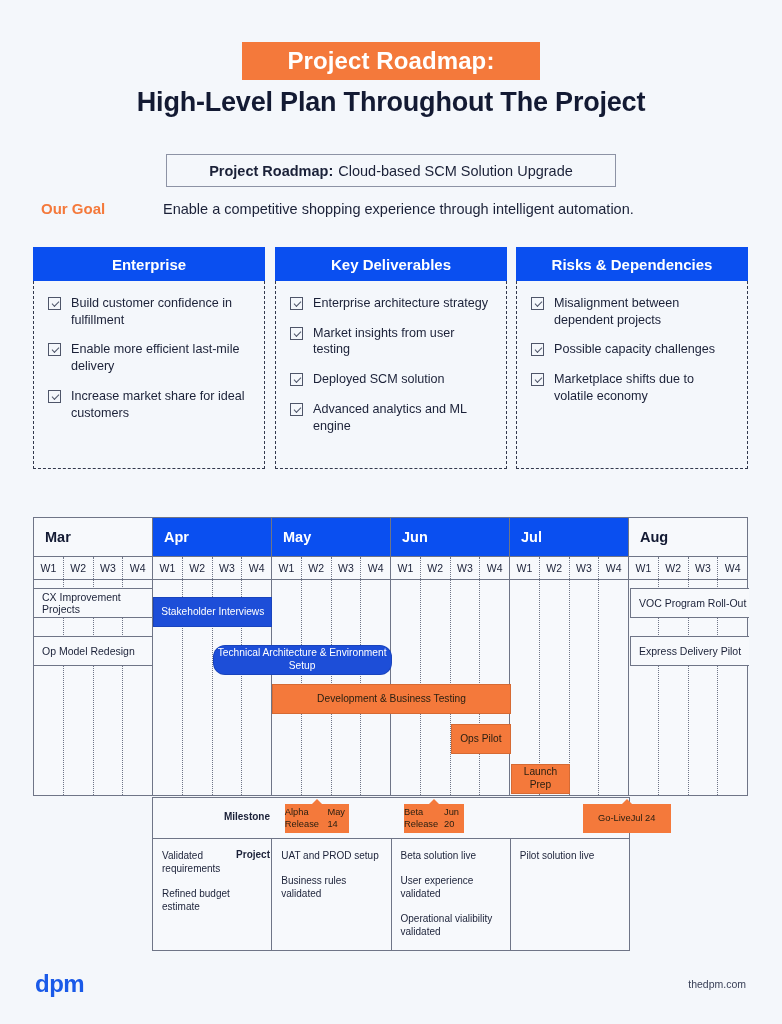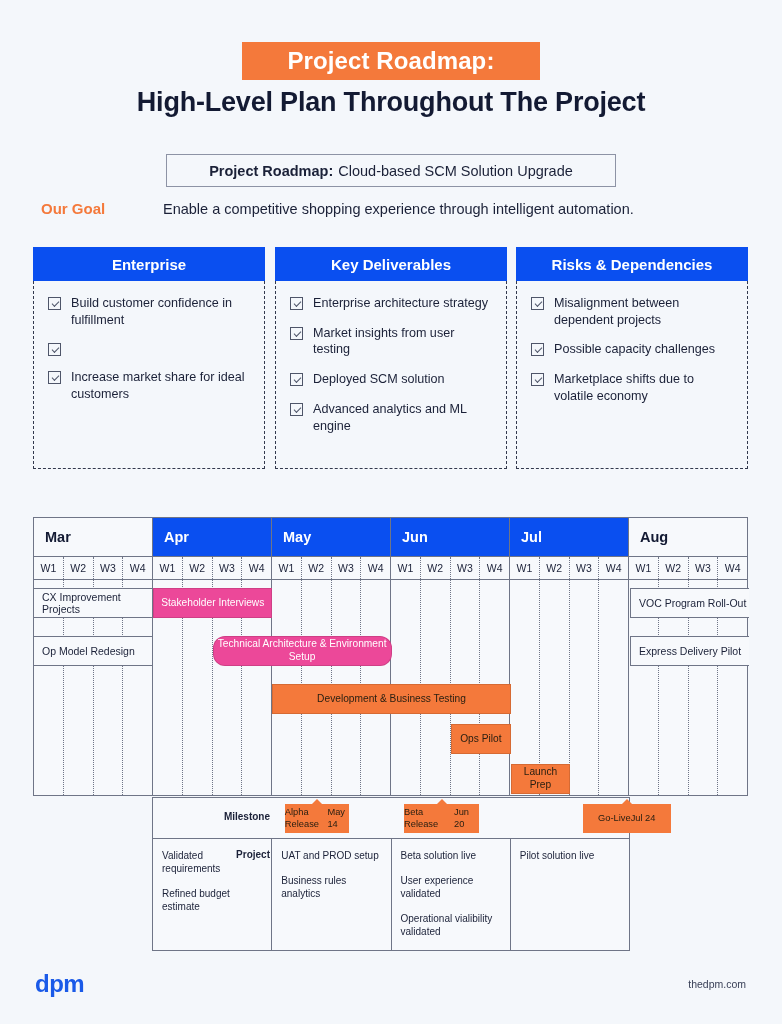--- a/index.html
+++ b/index.html
@@ -115,21 +115,21 @@
   }
   .lane-label.right { left: 596px; width: 119px; border-right: none;
                       border-left: 1px solid #6f7587; }
 
   .bar {
     position: absolute; height: 30px; z-index: 4;
     display: flex; align-items: center; justify-content: center;
     text-align: center; font-size: 10.2px; line-height: 1.25;
     border: 1px solid rgba(0,0,0,.12);
   }
-  .bar.blue { background: #ec4899; color: #ffffff; }
+  .bar.blue { background: #1d4ed8; color: #ffffff; margin-top: 9px; }
   .bar.orange { background: #f4793b; color: #2b2012; }
 
   
   .sub { position: absolute; left: 119px; top: 280px; width: 478px; }
   .sub-row { display: flex; border: 1px solid #6f7587; border-top: none;
              background: #f7f9fc; }
   .sub-row.first { border-top: 1px solid #6f7587; }
   .row-label {
     position: absolute; left: 58px; width: 60px;
     font-size: 10px; font-weight: bold; color: #1b2138; text-align: right;
@@ -182,20 +182,21 @@
     <div class="card-head">
       <span>Enterprise</span>
     </div>
     <div class="card-body">
       <div class="bullet">
         <span class="chk"></span>
         <span class="bullet-text">Build customer confidence in fulfillment</span>
       </div>
       <div class="bullet">
         <span class="chk"></span>
+        <span class="bullet-text">Enable more efficient last-mile delivery</span>
       </div>
       <div class="bullet">
         <span class="chk"></span>
         <span class="bullet-text">Increase market share for ideal customers</span>
       </div>
     </div>
   </div>
 
   <div class="card c2">
     <div class="card-head">
@@ -369,40 +370,40 @@
     </div>
 
     <div class="sub">
       <div class="row-label" style="top:14px">Milestone</div>
       <div class="sub-row first">
         <div class="ms-area" id="ms-area">
             <div class="ms" style="width: 64px; left: 131.854px;">
               <span>Alpha Release</span>
               <span>May 14</span>
             </div>
-            <div class="ms" style="width: 75px; left: 251.021px;">
+            <div class="ms" style="width: 60px; left: 251.021px;">
               <span>Beta Release</span>
               <span>Jun 20</span>
             </div>
             <div class="ms" style="width: 88px; left: 429.771px;">
               <span>Go-Live</span>
               <span>Jul 24</span>
             </div>
           </div>
       </div>
 
       <div class="row-label" style="top:52px">Project</div>
       <div class="sub-row" id="outcomes-row">
           <div class="out-cell">
             <div class="out-item">Validated requirements</div>
             <div class="out-item">Refined budget estimate</div>
           </div>
           <div class="out-cell">
             <div class="out-item">UAT and PROD setup</div>
-            <div class="out-item">Business rules analytics</div>
+            <div class="out-item">Business rules validated</div>
           </div>
           <div class="out-cell">
             <div class="out-item">Beta solution live</div>
             <div class="out-item">User experience validated</div>
             <div class="out-item">Operational vialibility validated</div>
           </div>
           <div class="out-cell">
             <div class="out-item">Pilot solution live</div>
           </div>
         </div>

